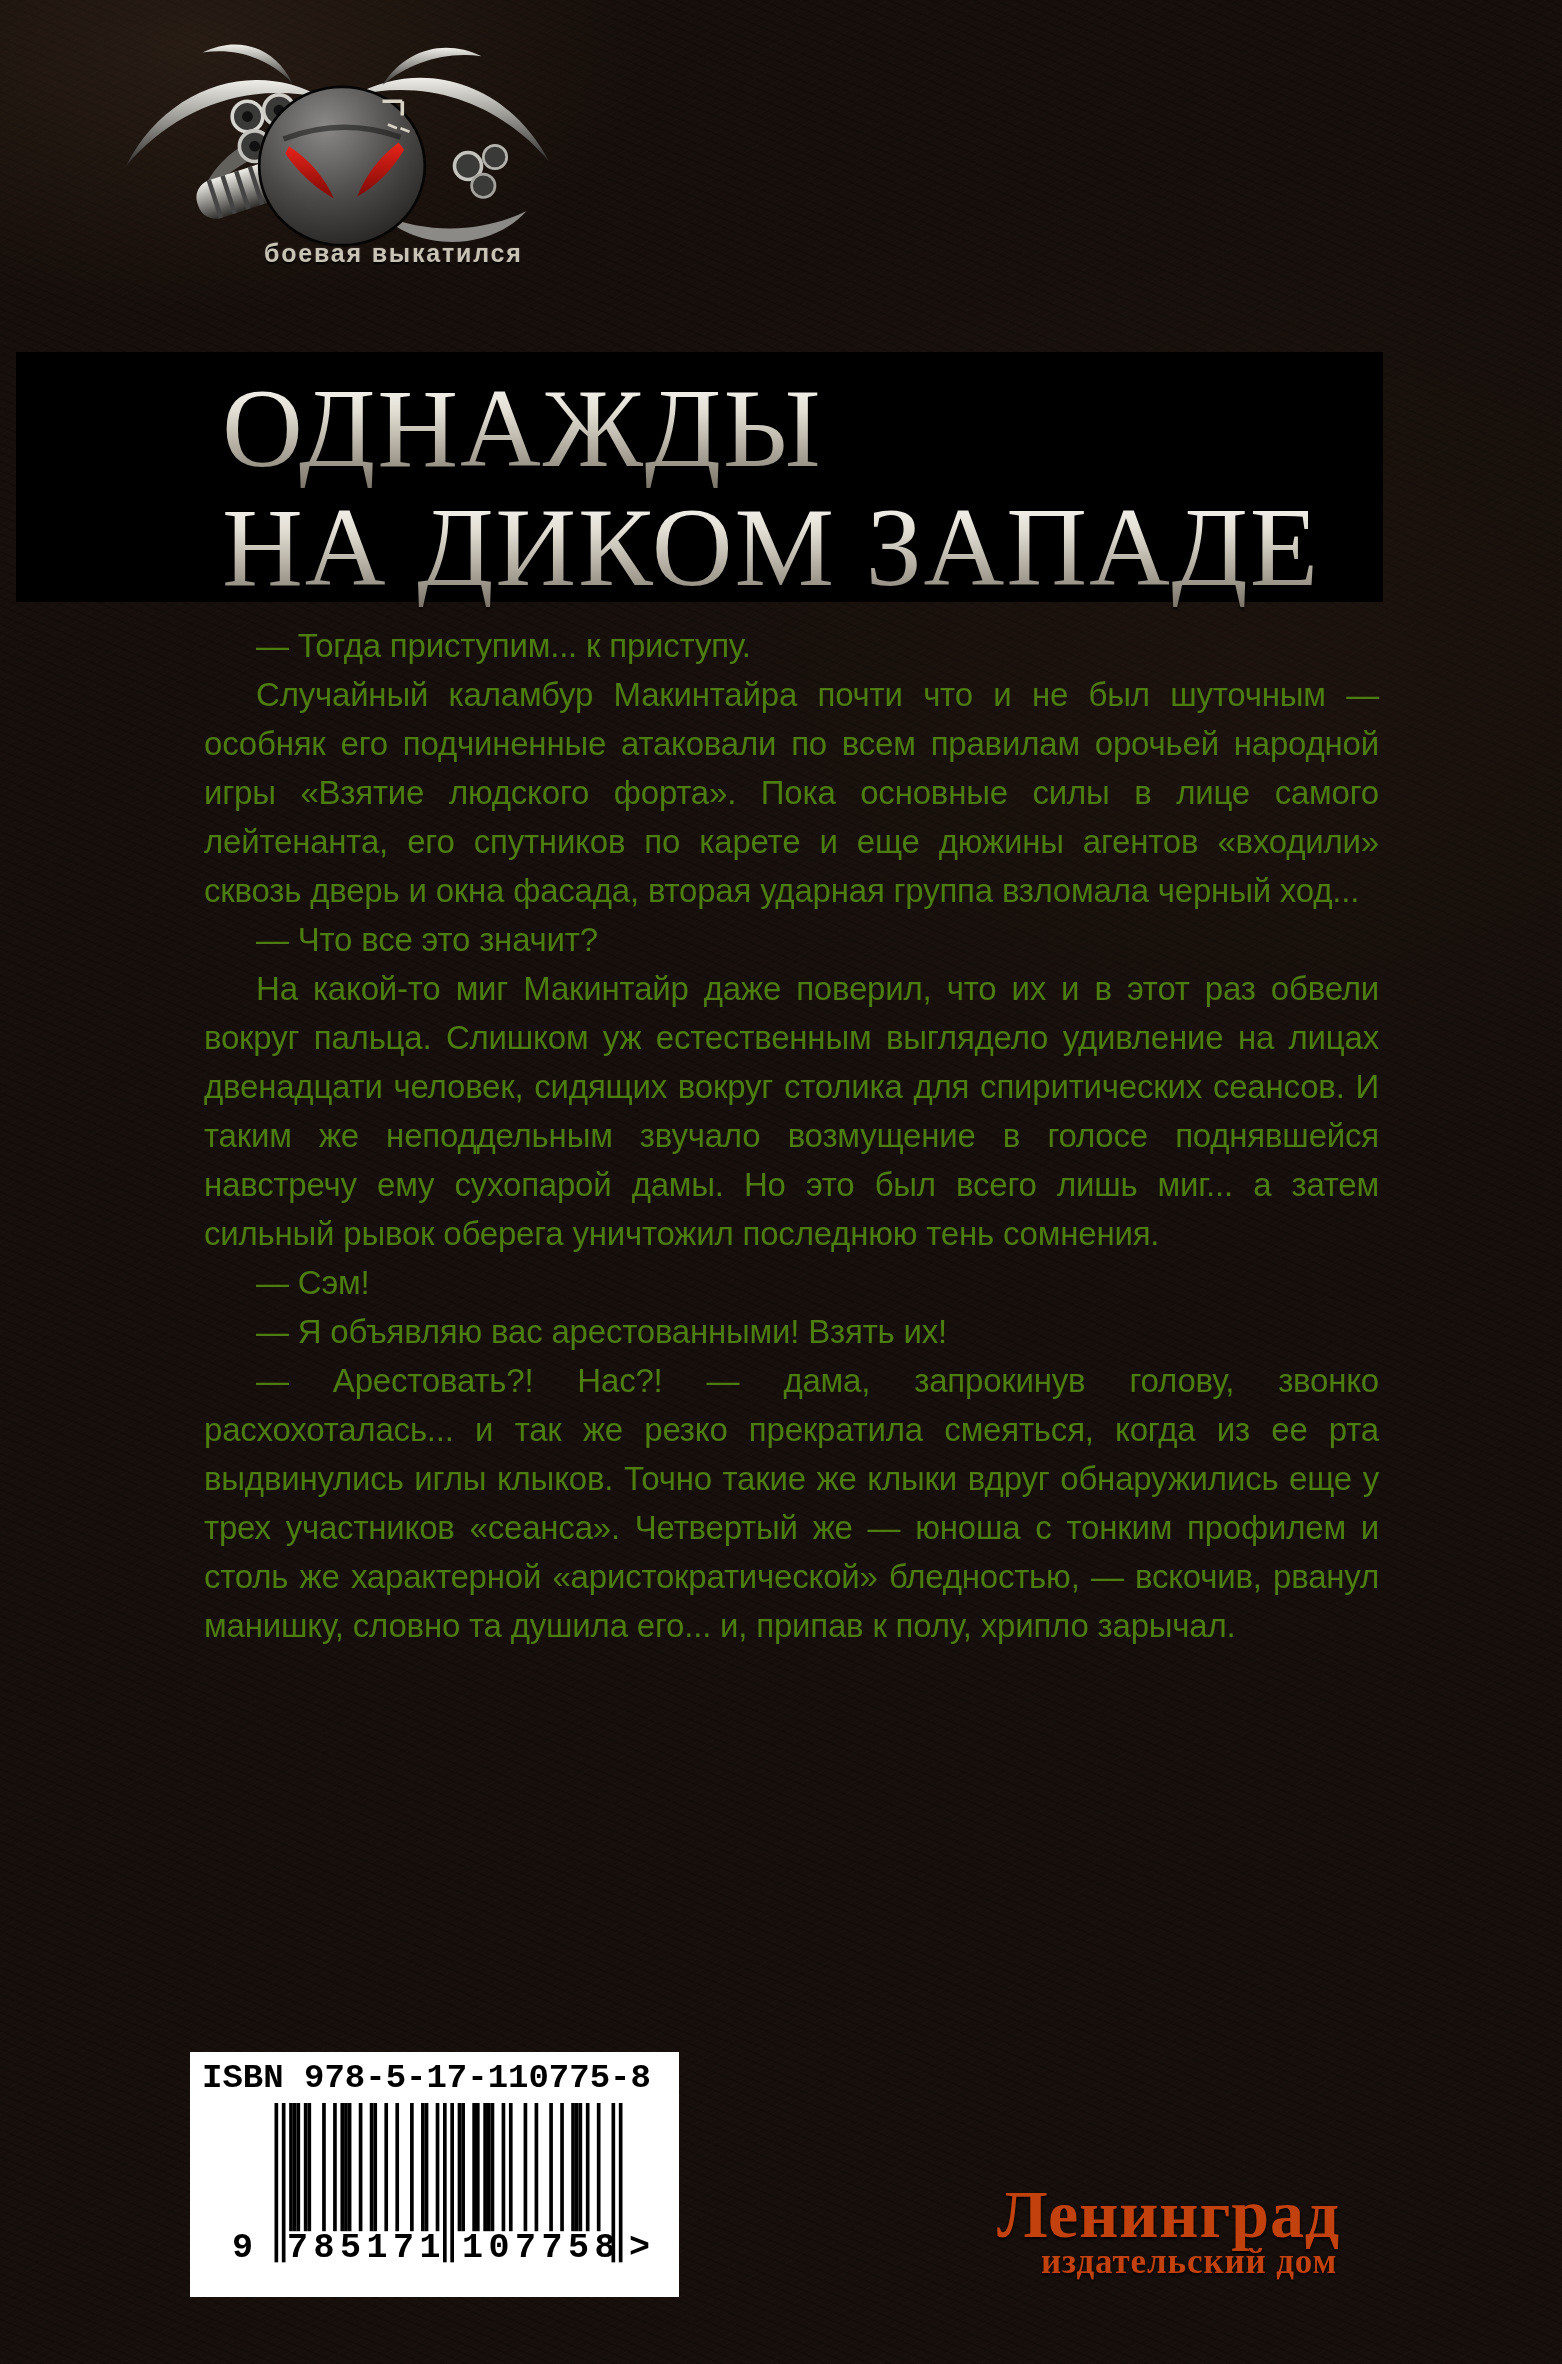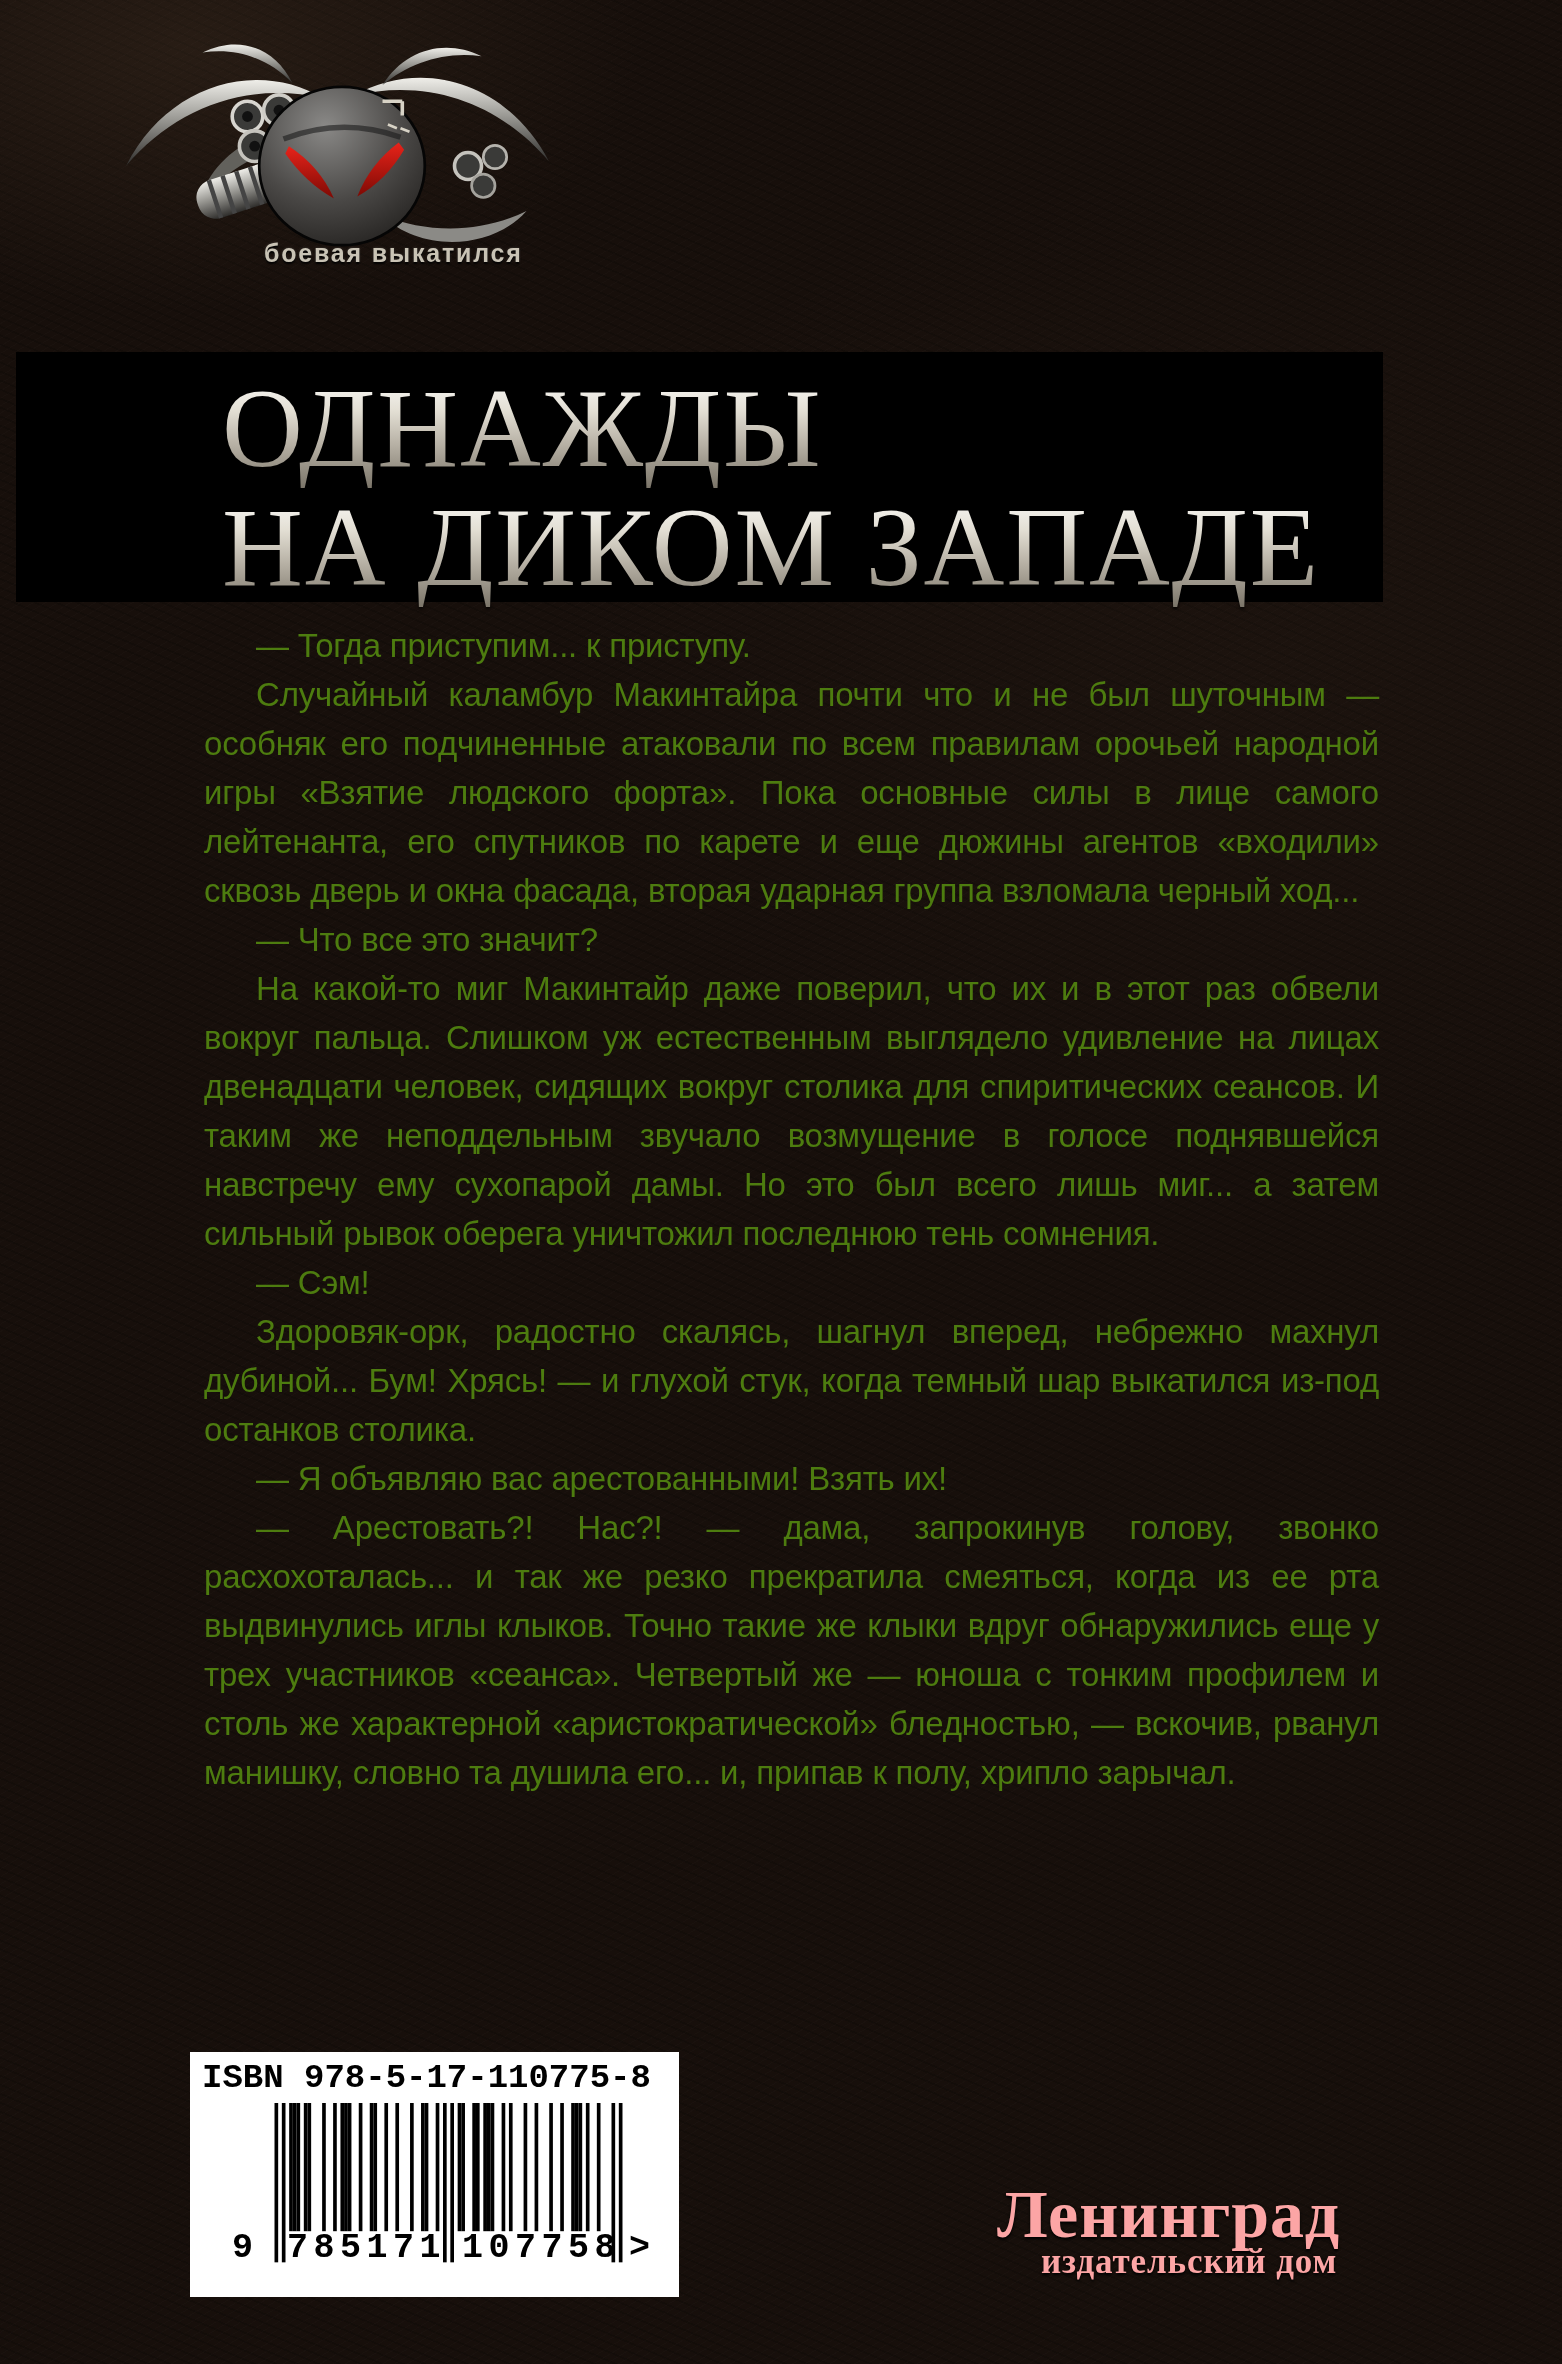--- a/index.html
+++ b/index.html
@@ -42,21 +42,21 @@
   .barcode{position:absolute;left:84px;top:51px;}
   .barcode rect{fill:#000;}
   .bc-digit{
     position:absolute;top:176px;font-family:"Liberation Mono",monospace;
     font-weight:700;font-size:35px;color:#000;
   }
   .bc-lead{left:42px;}
   .bc-left{left:97px;letter-spacing:5.5px;}
   .bc-right{left:272px;letter-spacing:5.5px;}
   .bc-mark{left:439px;}
-  .publisher{position:absolute;left:997px;top:2180px;color:#fca5a5;font-family:"Liberation Serif",serif;font-weight:700;}
+  .publisher{position:absolute;left:997px;top:2180px;color:#c2410c;font-family:"Liberation Serif",serif;font-weight:700;}
   .publisher-name{font-size:68px;line-height:68px;letter-spacing:0.9px;text-shadow:0 1.8px 2.8px #000;}
   .publisher-sub{font-size:35px;line-height:35px;letter-spacing:0.9px;margin:-3.7px 0 0 44px;text-shadow:0 1.8px 2.8px #000;}
 </style>
 </head>
 <body>
 
 <div class="emblem">
   <svg viewBox="0 0 500 240" width="459" height="216" aria-hidden="true">
     <defs>
       <linearGradient id="met" x1="0" y1="0" x2="0" y2="1">
@@ -112,21 +112,20 @@
     <div class="title-line">НА ДИКОМ ЗАПАДЕ</div>
   </div>
 </div>
 
 <div class="excerpt">
   <p>— Тогда приступим... к приступу.</p>
   <p>Случайный каламбур Макинтайра почти что и не был шуточным — особняк его подчиненные атаковали по всем правилам орочьей народной игры «Взятие людского форта». Пока основные силы в лице самого лейтенанта, его спутников по карете и еще дюжины агентов «входили» сквозь дверь и окна фасада, вторая ударная группа взломала черный ход...</p>
   <p>— Что все это значит?</p>
   <p>На какой-то миг Макинтайр даже поверил, что их и в этот раз обвели вокруг пальца. Слишком уж естественным выглядело удивление на лицах двенадцати человек, сидящих вокруг столика для спиритических сеансов. И таким же неподдельным звучало возмущение в голосе поднявшейся навстречу ему сухопарой дамы. Но это был всего лишь миг... а затем сильный рывок оберега уничтожил последнюю тень сомнения.</p>
   <p>— Сэм!</p>
-  <p>Здоровяк-орк, радостно скалясь, шагнул вперед, небрежно махнул дубиной... Бум! Хрясь! — и глухой стук, когда темный шар выкатился из-под останков столика.</p>
   <p>— Я объявляю вас арестованными! Взять их!</p>
   <p>— Арестовать?! Нас?! — дама, запрокинув голову, звонко расхохоталась... и так же резко прекратила смеяться, когда из ее рта выдвинулись иглы клыков. Точно такие же клыки вдруг обнаружились еще у трех участников «сеанса». Четвертый же — юноша с тонким профилем и столь же характерной «аристократической» бледностью, — вскочив, рванул манишку, словно та душила его... и, припав к полу, хрипло зарычал.</p>
 </div>
 
 <div class="isbn-box">
   <div class="isbn-label">ISBN 978-5-17-110775-8</div>
   <svg class="barcode" width="349" height="163" viewBox="0 0 380 178" aria-hidden="true">
       <rect x="0" y="0" width="4" height="174"></rect>
       <rect x="8" y="0" width="4" height="174"></rect>
       <rect x="16" y="0" width="4" height="140"></rect>

